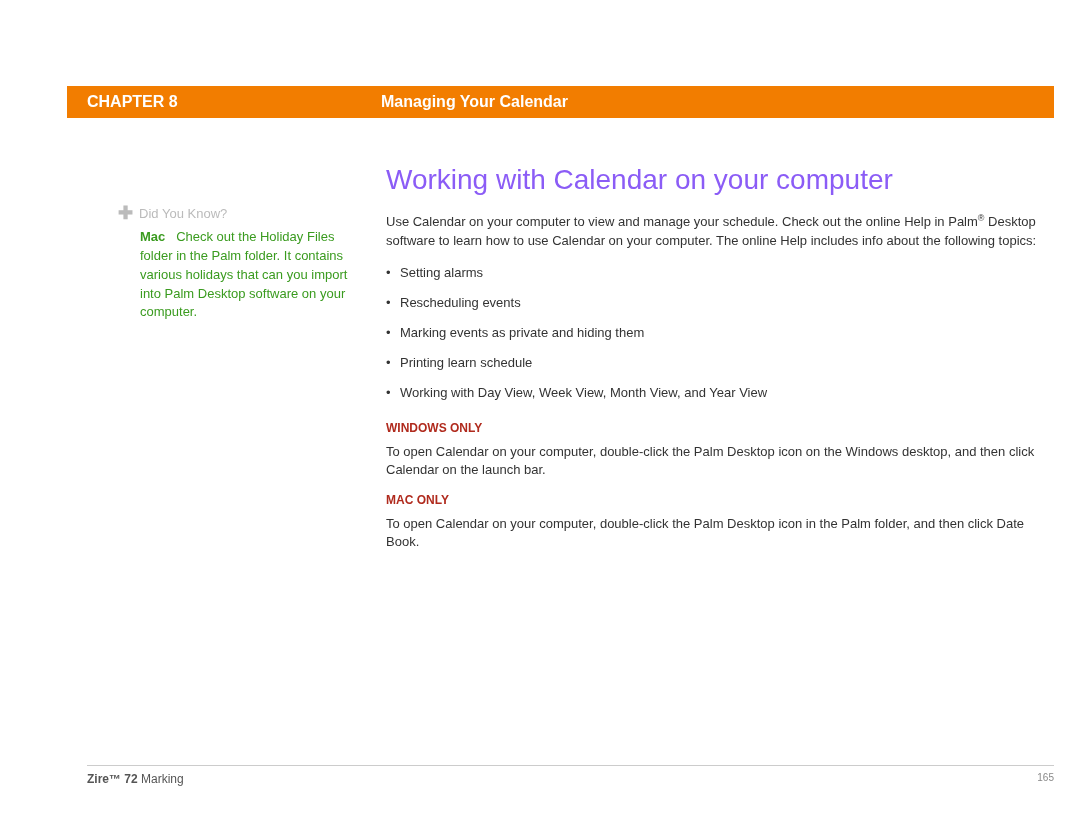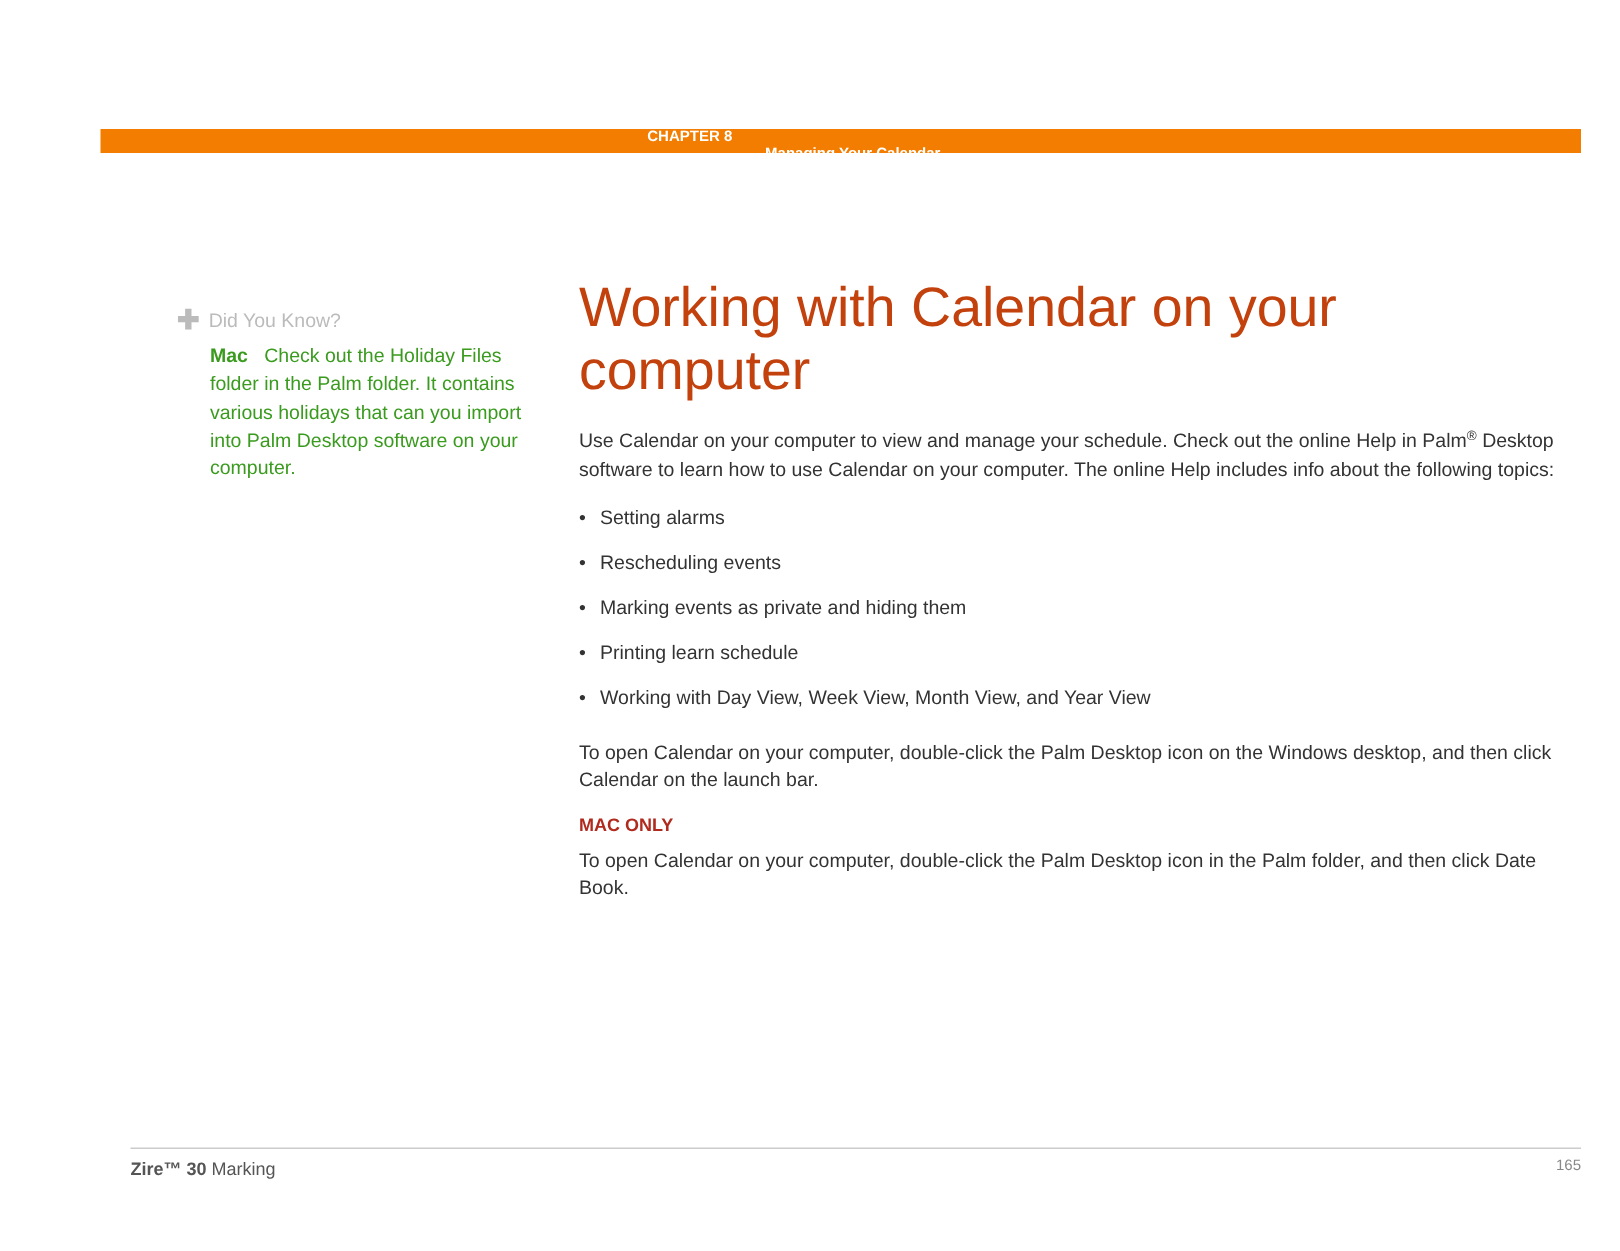--- a/index.html
+++ b/index.html
@@ -9,28 +9,27 @@
     width: 1080px;
     height: 834px;
     position: relative;
     color: #333;
   }
   .header-bar {
     position: absolute;
     top: 86px;
     left: 67px;
     right: 26px;
-    height: 16px;
+    height: 32px;
     background: #f27d00;
     display: flex;
     align-items: center;
     color: #fff;
-    font-size: 10px;
+    font-size: 16px;
     font-weight: bold;
-    flex-direction: column;
   }
   .header-chapter {
     padding-left: 20px;
     width: 298px;
   }
   .header-topic {
     padding-left: 16px;
   }
   .sidebar {
     position: absolute;
@@ -62,25 +61,24 @@
     padding-left: 22px;
   }
   .dyk-body .mac { font-weight: bold; }
   .main {
     position: absolute;
     left: 386px;
     top: 164px;
     right: 40px;
   }
   .main-title {
-    font-size: 37px;
-    color: #c2410c;
+    font-size: 28px;
+    color: #8b5cf6;
     font-weight: normal;
     margin-bottom: 16px;
-    margin-top: 20px;
   }
   .body-text {
     font-size: 13px;
     color: #333;
     line-height: 1.4;
     margin-bottom: 14px;
   }
   .reg { font-size: 9px; vertical-align: super; }
   .bullets {
     list-style: none;
@@ -144,23 +142,24 @@
   <p class="body-text">
     <span>Use Calendar on your computer to view and manage your schedule. Check out the online Help in Palm</span><span class="reg">®</span><span> Desktop software to learn how to use Calendar on your computer. The online Help includes info about the following topics:</span>
   </p>
   <ul class="bullets">
     <li>Setting alarms</li>
     <li>Rescheduling events</li>
     <li>Marking events as private and hiding them</li>
     <li>Printing learn schedule</li>
     <li>Working with Day View, Week View, Month View, and Year View</li>
   </ul>
+  <div class="sub-heading">WINDOWS ONLY</div>
   <p class="body-text">To open Calendar on your computer, double-click the Palm Desktop icon on the Windows desktop, and then click Calendar on the launch bar.</p>
   <div class="sub-heading">MAC ONLY</div>
   <p class="body-text">To open Calendar on your computer, double-click the Palm Desktop icon in the Palm folder, and then click Date Book.</p>
 </div>
 
 <div class="footer">
   <div class="prod">
-    <b>Zire™ 30</b><span> Marking</span>
+    <b>Zire™ 72</b><span> Marking</span>
   </div>
   <div class="pg">165</div>
 </div>
 
 </body></html>

